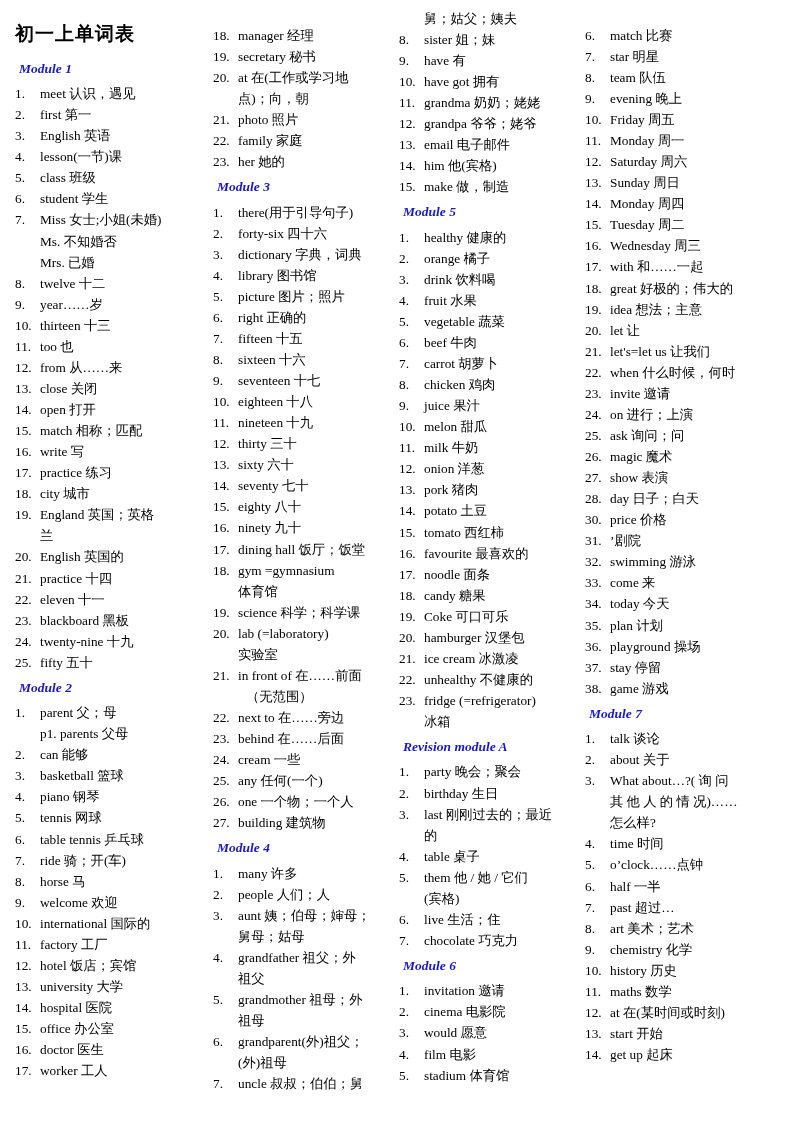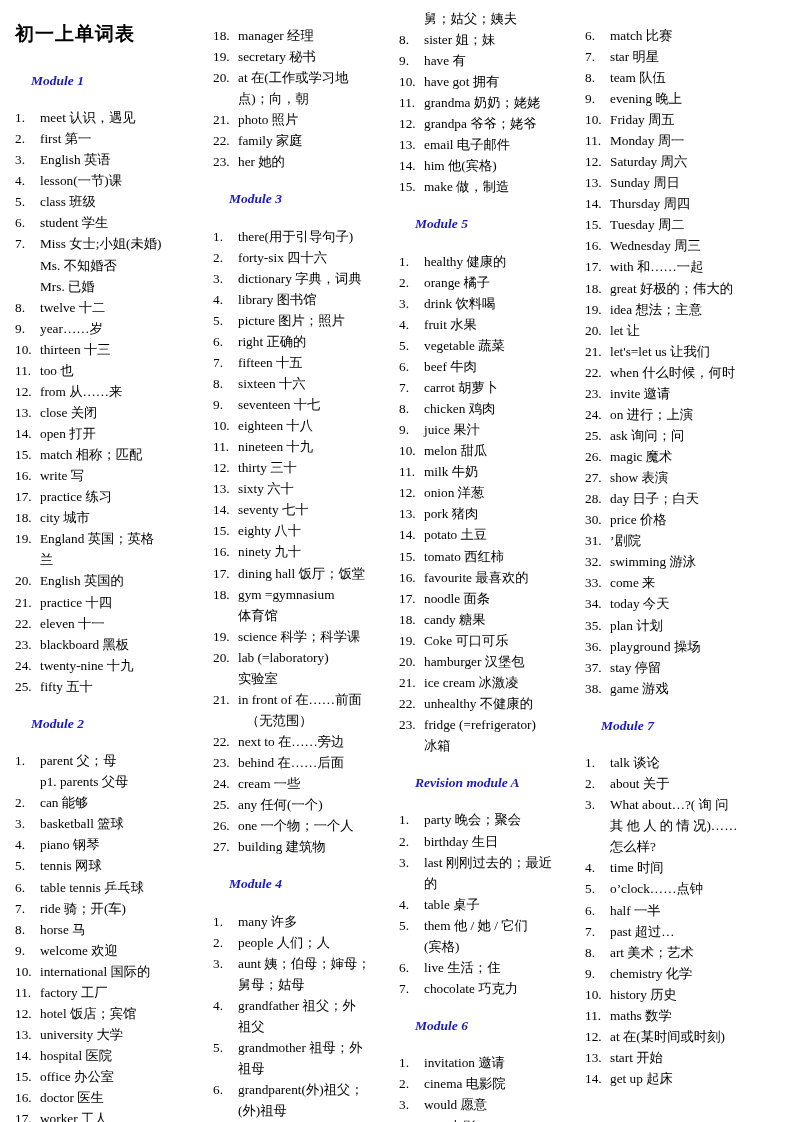--- a/index.html
+++ b/index.html
@@ -46,21 +46,21 @@
   
   .col-2, .col-3, .col-4 { margin-top: -29px; }
   .col-3 { margin-top: -46px; }
 
   .module-head {
     color: #1919c8;
     font-weight: bold;
     font-style: italic;
     font-size: 13.5px;
     line-height: 1.58;
-    margin: 16px;
+    margin: 4px;
     white-space: nowrap;
   }
   .entry {
     display: flex;
     align-items: flex-start;
     font-size: 13.3px;
     line-height: 1.585;
     margin: 0;
   }
   .num {
@@ -644,21 +644,21 @@
         <div class="entry">
           <span class="num">12.</span>
           <span class="word">Saturday 周六</span>
         </div>
         <div class="entry">
           <span class="num">13.</span>
           <span class="word">Sunday 周日</span>
         </div>
         <div class="entry">
           <span class="num">14.</span>
-          <span class="word">Thursday 周四</span>
+          <span class="word">Monday 周四</span>
         </div>
         <div class="entry">
           <span class="num">15.</span>
           <span class="word">Tuesday 周二</span>
         </div>
         <div class="entry">
           <span class="num">16.</span>
           <span class="word">Wednesday 周三</span>
         </div>
         <div class="entry">

